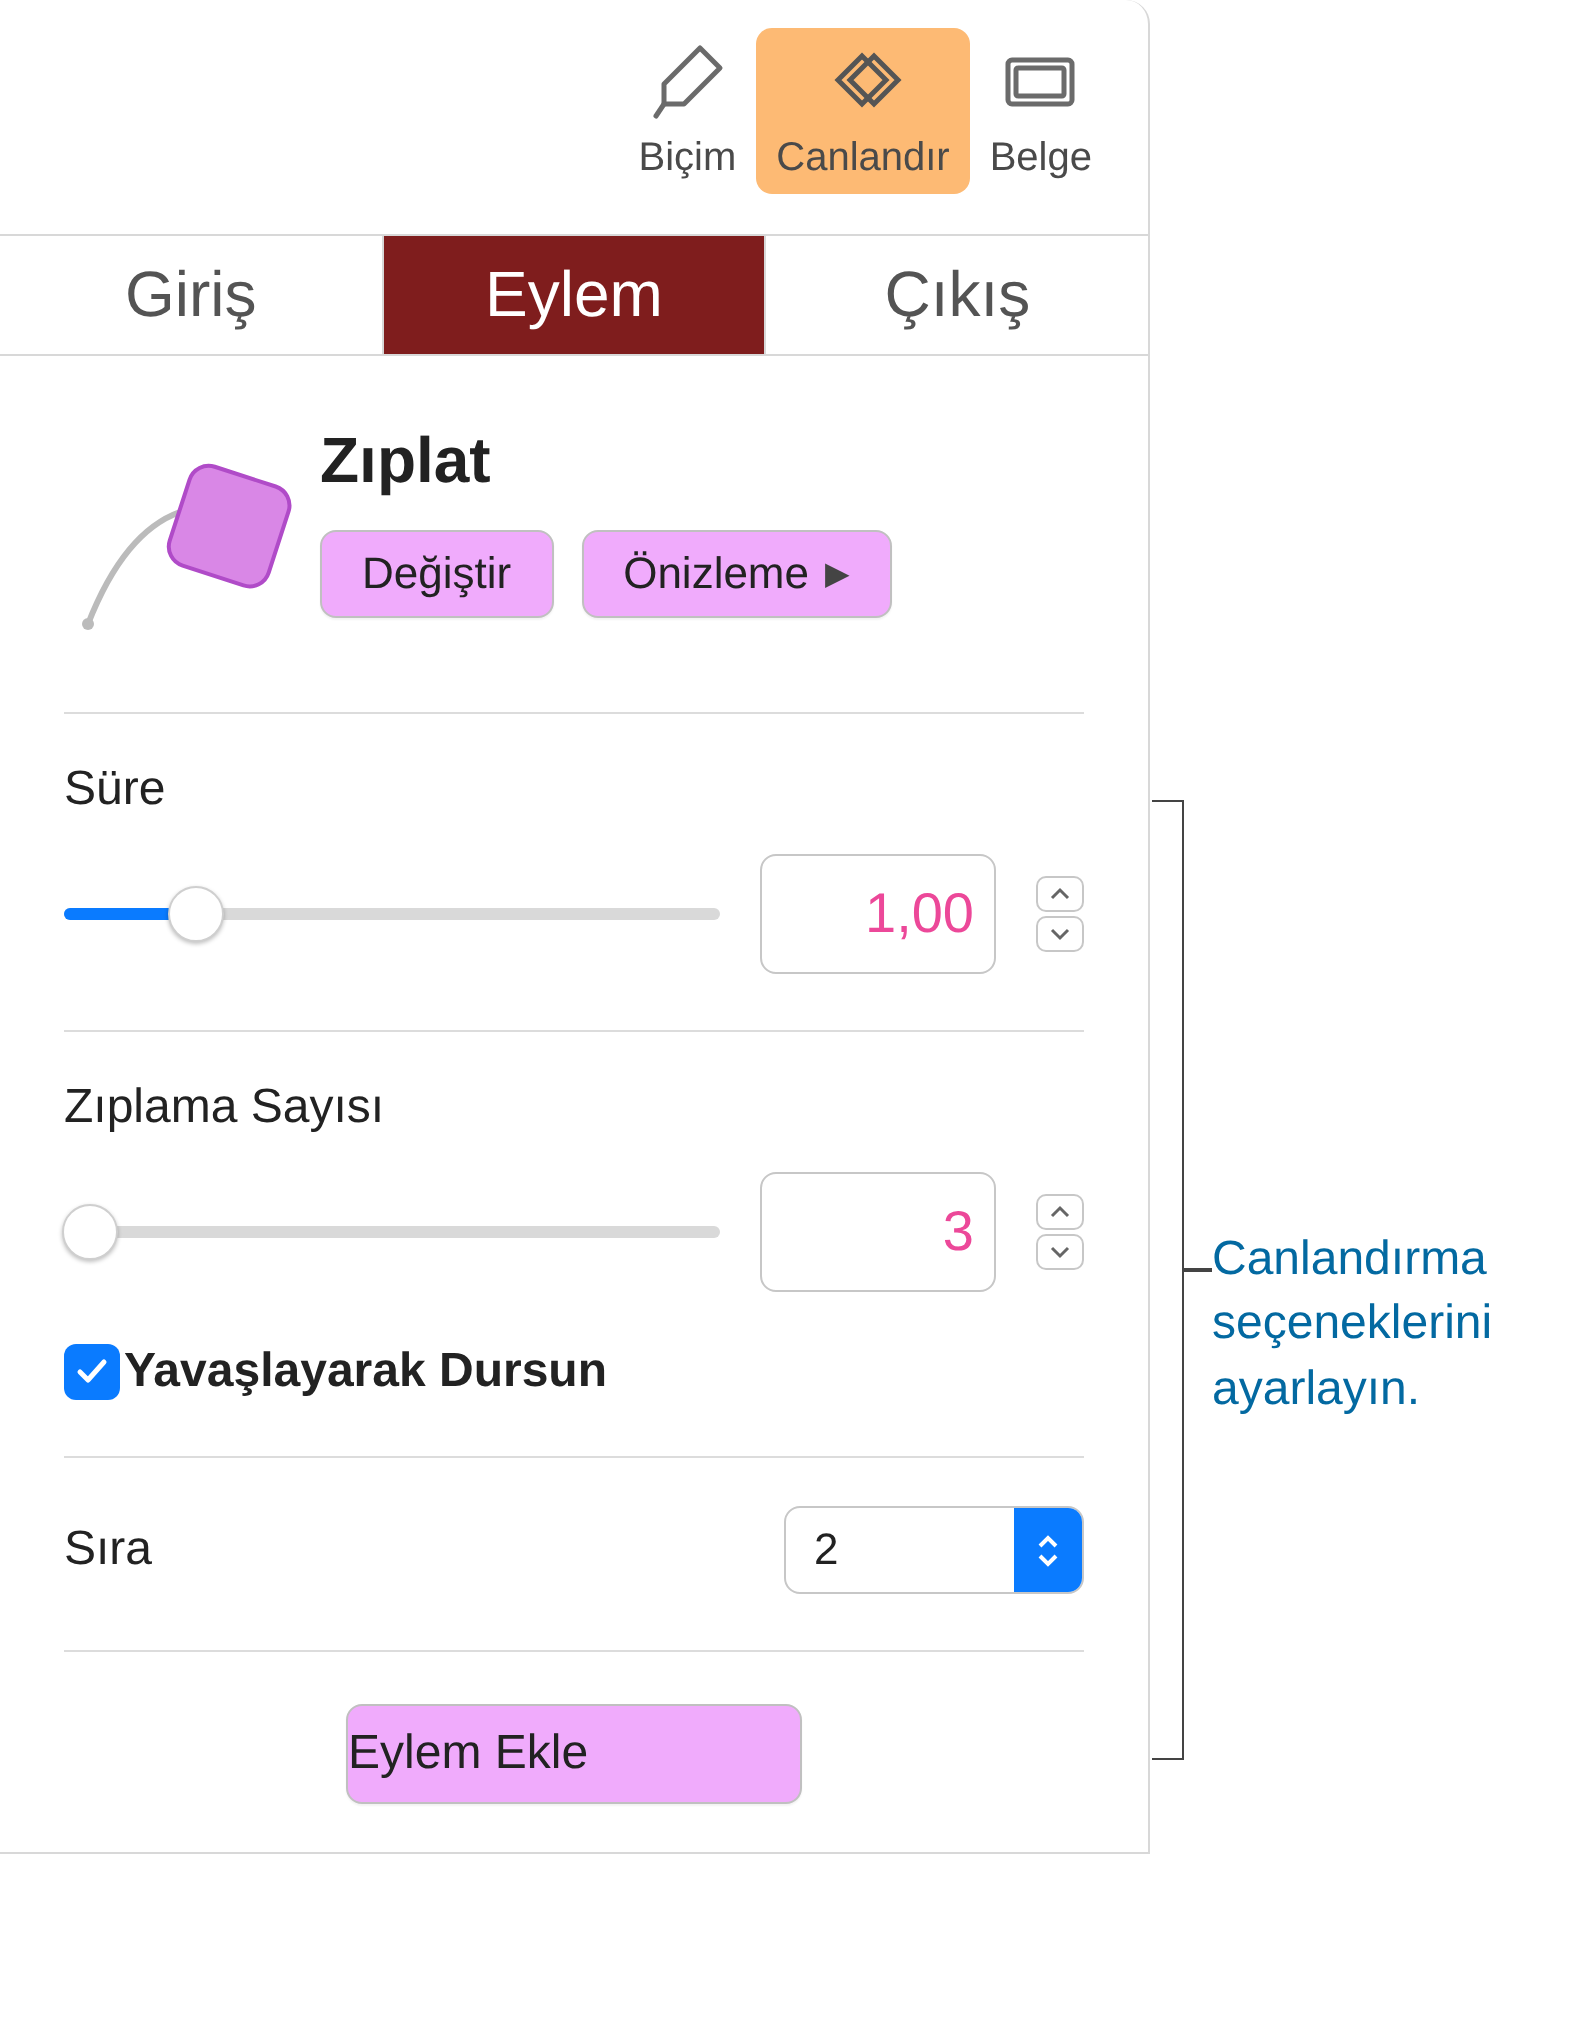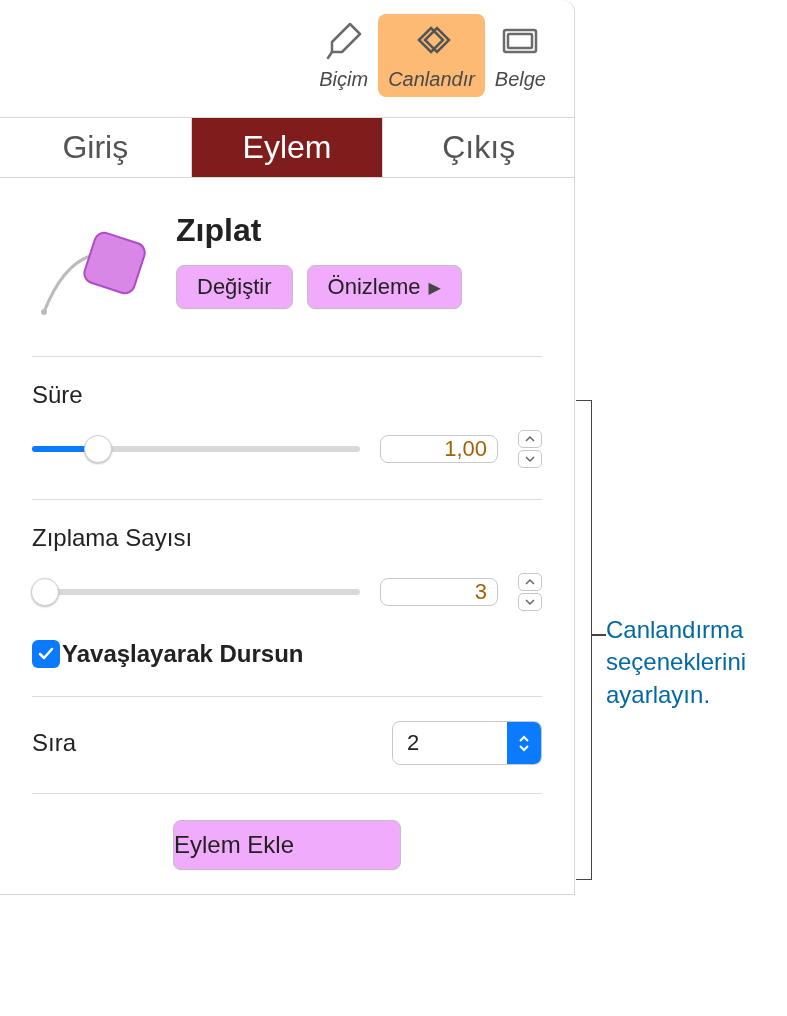--- a/index.html
+++ b/index.html
@@ -36,21 +36,20 @@
     padding: 4px 10px 6px;
     border-radius: 8px;
     cursor: pointer;
   }
   .tool-item.selected {
     background: #fdba74;
   }
   .tool-label {
     font-size: 20px;
     color: #4a4a4a;
-    font-style: italic;
   }
   .tool-icon { width: 44px; height: 44px; display:flex; align-items:center; justify-content:center; }
   .tabs {
     display: flex;
     height: 60px;
     border-bottom: 1px solid #d8d8d8;
   }
   .tab {
     flex: 1;
     display: flex;
@@ -66,21 +65,21 @@
   .tab.active {
     background: #7f1d1d;
     color: #fff;
   }
   .content {
     padding: 30px 32px 24px 32px;
   }
   .effect-header {
     display: flex;
     align-items: flex-start;
-    gap: 24px;
+    gap: 8px;
     padding-bottom: 28px;
     border-bottom: 1px solid #dcdcdc;
   }
   .effect-icon {
     width: 120px;
     height: 120px;
     position: relative;
     flex-shrink: 0;
   }
   .effect-title-block { flex:1; }
@@ -149,27 +148,27 @@
     width: 28px;
     height: 28px;
     background: #fff;
     border-radius: 50%;
     border: 1px solid #cfcfcf;
     box-shadow: 0 1px 2px rgba(0,0,0,0.25);
     transform: translate(-50%, -50%);
   }
   .num-input {
     width: 118px;
-    height: 28px;
+    height: 60px;
     border: 1px solid #c7c7c7;
     border-radius: 8px;
-    font-size: 22px;
+    font-size: 28px;
     text-align: right;
     padding: 0 10px;
-    color: #a16207;
+    color: #ec4899;
     background:#fff;
   }
   .stepper {
     display: flex;
     flex-direction: column;
     width: 24px;
     height: 44px;
     justify-content: center;
     gap: 2px;
   }

